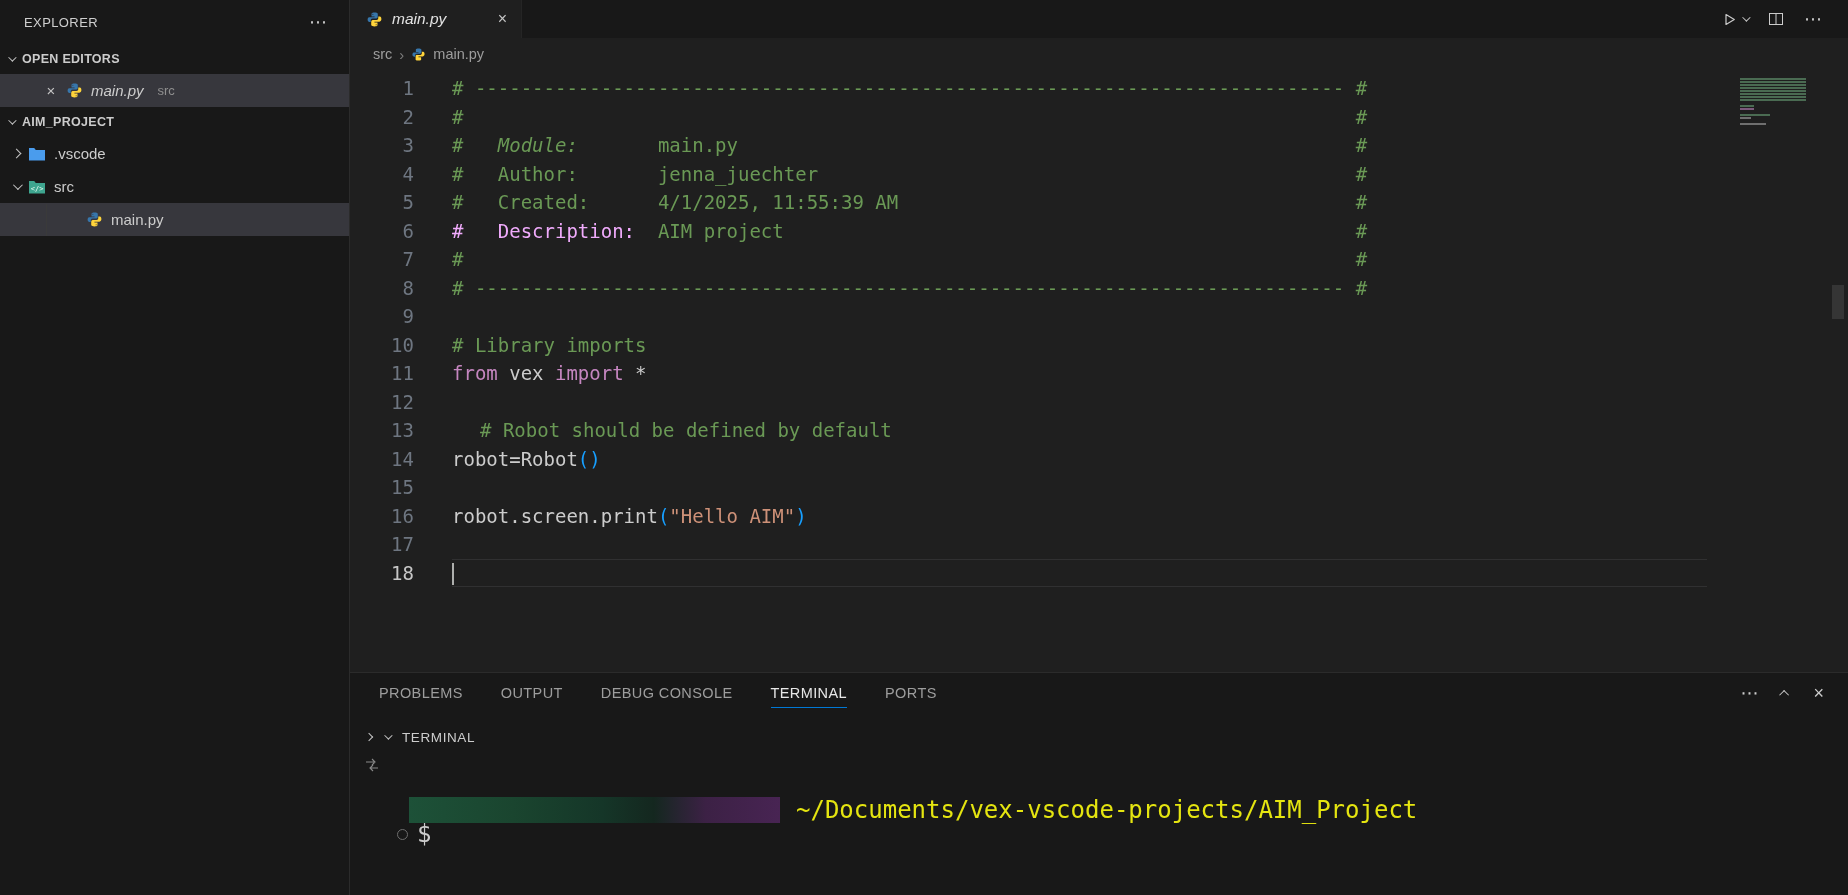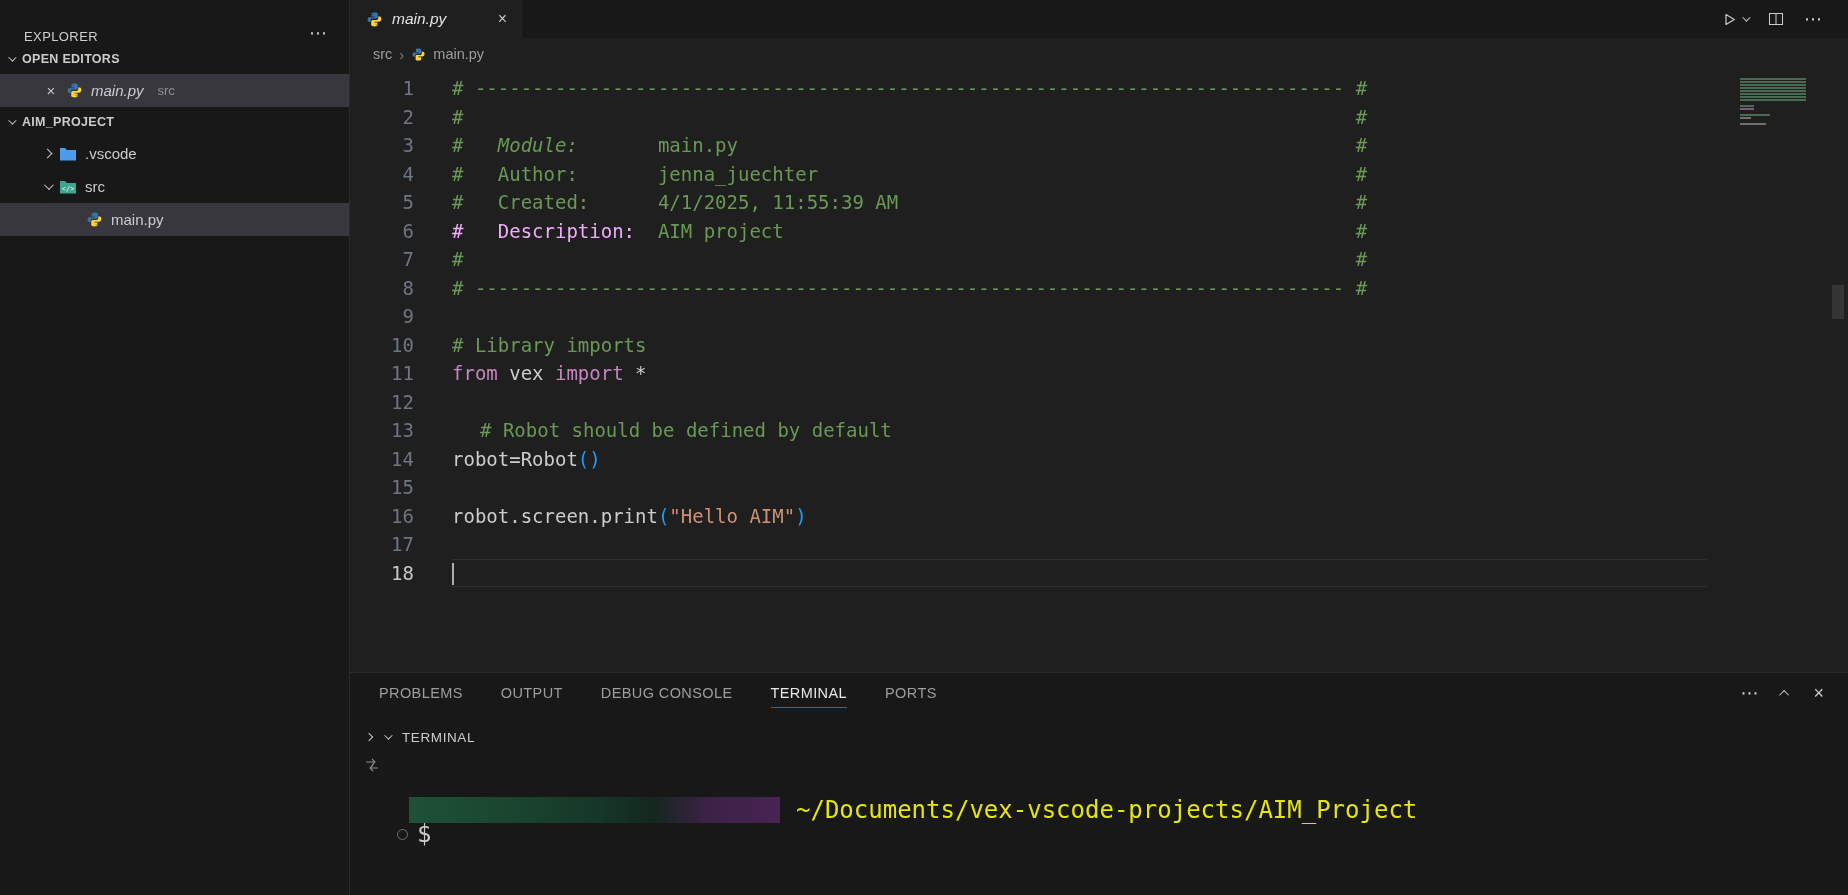--- a/index.html
+++ b/index.html
@@ -8,32 +8,32 @@
     background:#1f1f1f;
     font-family:"Liberation Sans", sans-serif;
     color:#cccccc;
     font-size:15px;
     -webkit-font-smoothing:antialiased;
   }
   .app { display:flex; width:1848px; height:895px; }
 
   
   .sidebar { width:350px; flex-shrink:0; background:#181818; border-right:1px solid #2b2b2b; position:relative; }
-  .sb-header { height:44px; display:flex; align-items:flex-end; padding:0 22px 0 24px; color:#cfcfcf; font-size:13px;gap:46px; }
+  .sb-header { height:44px; display:flex; align-items:center; padding:0 22px 0 24px; color:#cfcfcf; font-size:13px;gap:46px; }
   .sb-header .title { letter-spacing:.4px; }
   .sb-header .dots { margin-left:auto; font-size:18px; color:#cccccc; cursor:pointer; }
   .section-header { height:30px; display:flex; align-items:center; gap:8px; padding-left:8px; color:#cccccc; cursor:pointer; }
   .section-header .lbl { font-weight:700; font-size:12.5px; letter-spacing:.3px; }
   .srow { height:33px; display:flex; align-items:center; gap:8px; font-size:15px; color:#cccccc; cursor:pointer; white-space:nowrap; }
   .srow.selected { background:#37373d; }
   .srow .close { width:14px; font-size:15px; color:#c5c5c5; text-align:center; }
   .srow .detail { color:#8f8f8f; font-size:13px; margin-left:6px; }
   .italic { font-style:italic; }
   .oe-row { padding-left:44px; }
-  .folder-row { padding-left:44px;text-align:center; }
+  .folder-row { padding-left:13px;text-align:center; }
   .file-row { padding-left:86px; }
   .tree-guide { position:absolute; left:46px; top:204px; width:1px; height:32px; background:#3a3a3a; }
 
   
   .chev { display:inline-block; width:7px; height:7px; border-right:1.4px solid #c5c5c5; border-bottom:1.4px solid #c5c5c5; flex-shrink:0; }
   .chev.down  { transform:rotate(45deg) translateY(-2px); }
   .chev.right { transform:rotate(-45deg); }
   .chev.up    { transform:rotate(225deg) translateY(-2px); }
   .chev.sm { width:6px; height:6px; }
 

